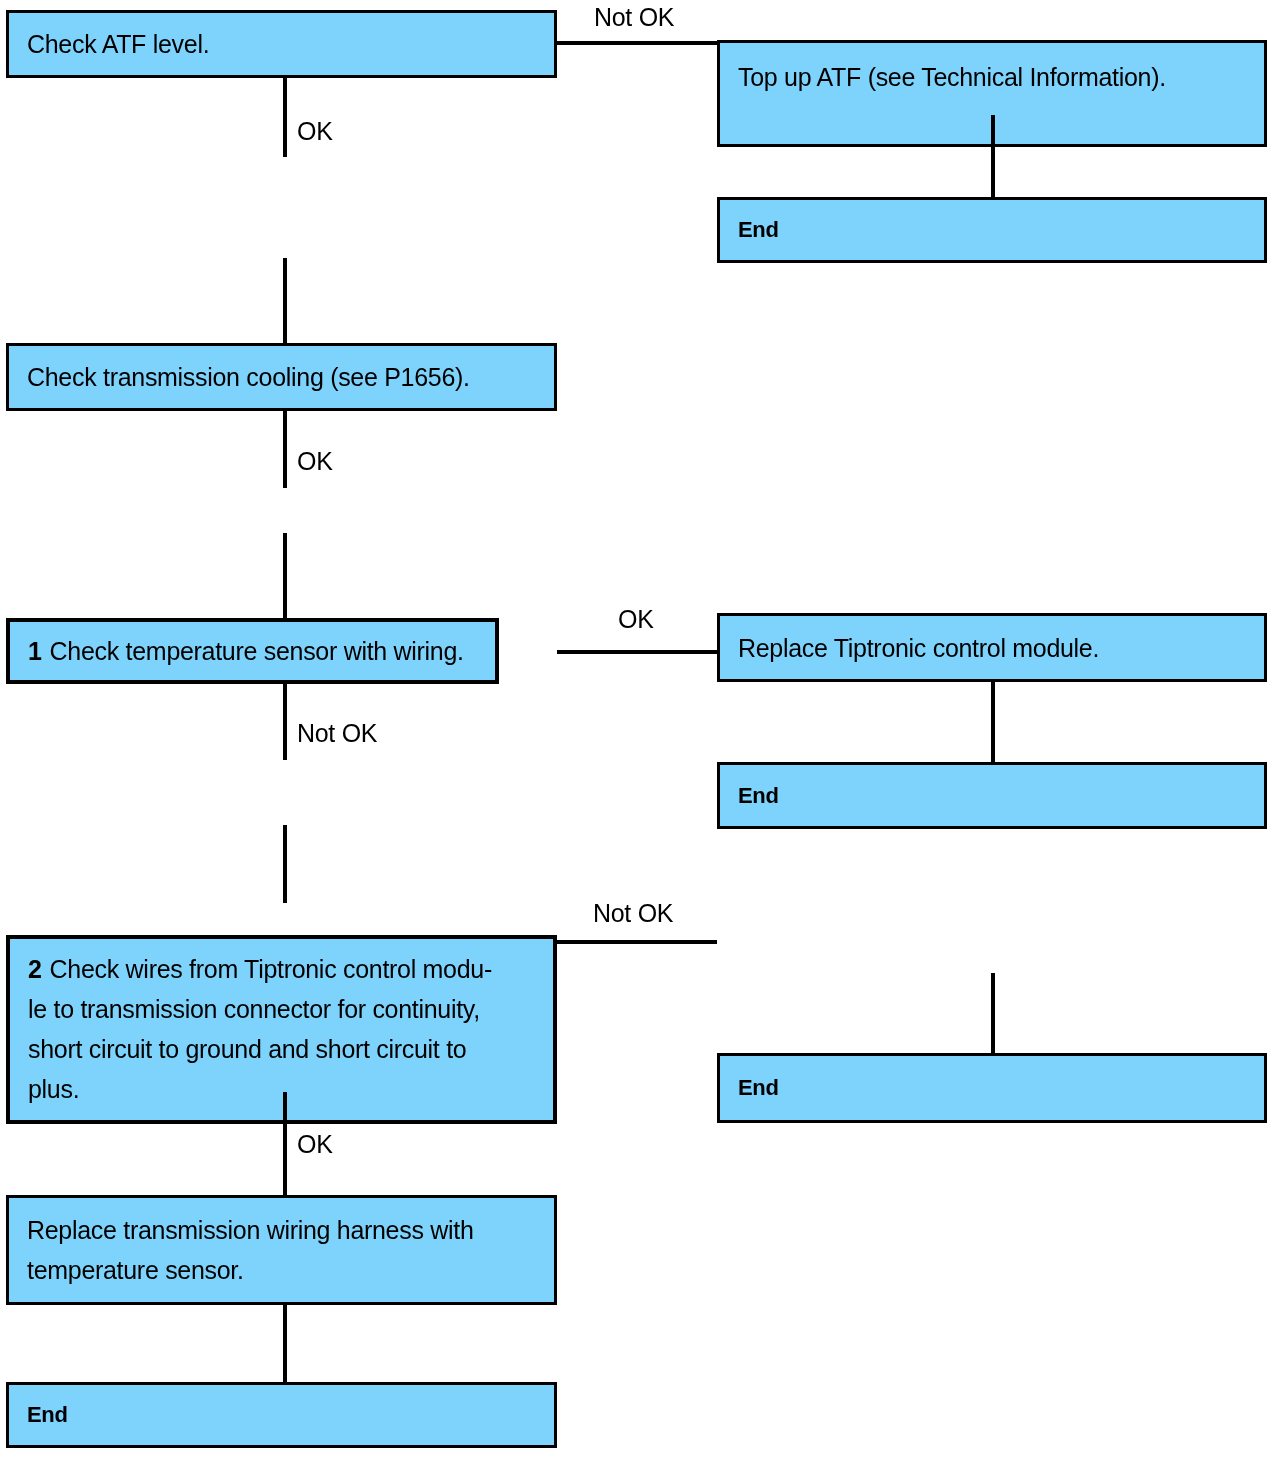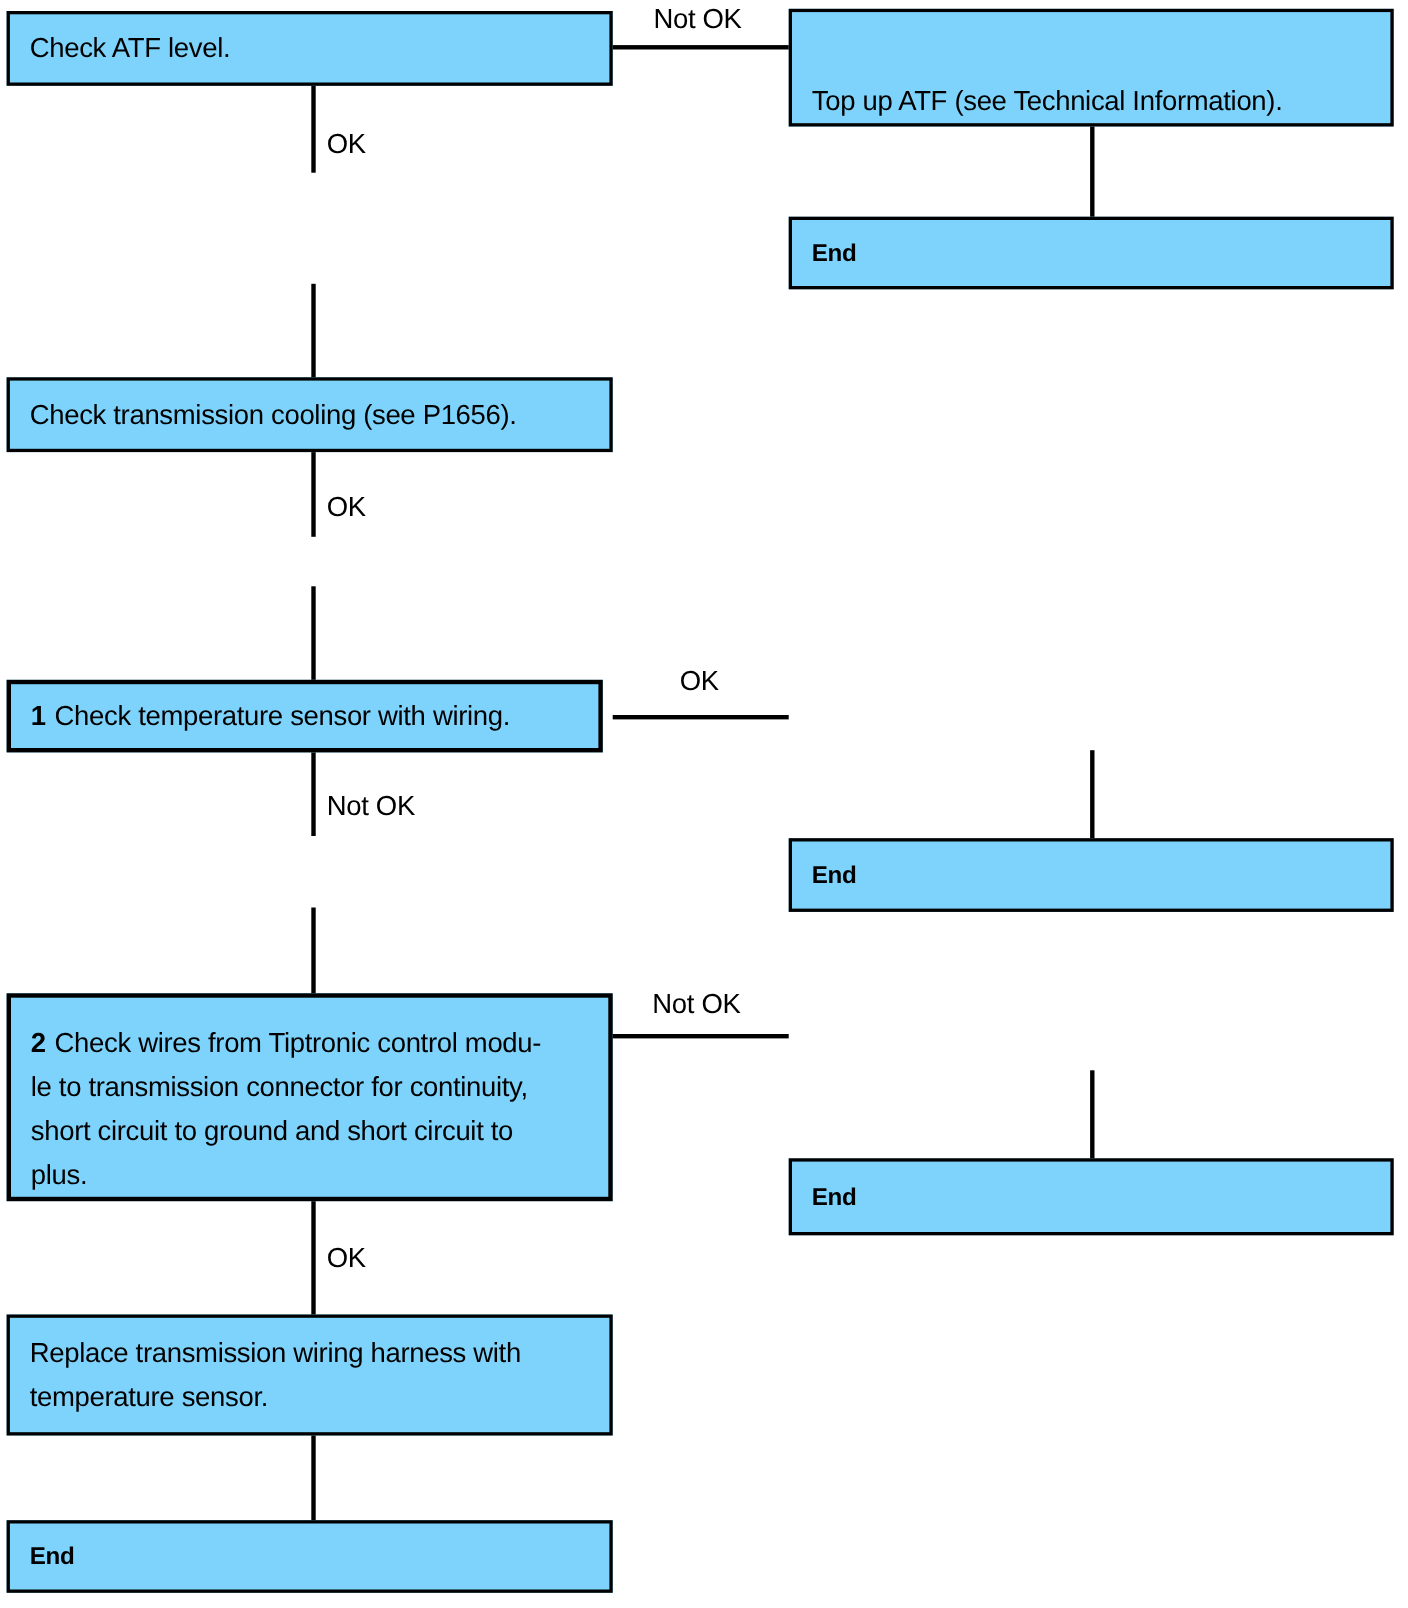--- a/index.html
+++ b/index.html
@@ -18,21 +18,21 @@
     border: 3px solid #000000;
     background: #7dd3fc;
     display: flex;
     align-items: center;
     padding: 0 14px 0 18px;
     font-size: 25px;
     line-height: 40px;
     letter-spacing: -0.3px;
   }
   .box.thick { border-width: 4px; }
-  .box.top-align { align-items: flex-end; }
+  .box.top-align { align-items: flex-start; margin-top: 32px; }
   .box.end-box { font-weight: bold; font-size: 22px; }
   .txt { white-space: pre-line; }
   .num { font-weight: bold; margin-right: 8px; white-space: nowrap; }
   .seg {
     position: absolute;
     background: #000000;
   }
   .edge-label {
     position: absolute;
     font-size: 25px;
@@ -48,21 +48,21 @@
 <div id="canvas" style="background: rgb(255, 255, 255); color: rgb(0, 0, 0);">
 
   <div class="box" style="left: 6px; top: 10px; width: 551px; height: 68px; border-color: rgb(0, 0, 0);">
     <span class="txt">Check ATF level.</span>
   </div>
 
   <div class="box" style="left: 6px; top: 343px; width: 551px; height: 68px; border-color: rgb(0, 0, 0);">
     <span class="txt">Check transmission cooling (see P1656).</span>
   </div>
 
-  <div class="box thick" style="left: 6px; top: 618px; width: 542px; height: 66px; border-color: rgb(0, 0, 0);">
+  <div class="box thick" style="left: 6px; top: 618px; width: 493px; height: 66px; border-color: rgb(0, 0, 0);">
     <span><span class="num">1</span><span class="txt">Check temperature sensor with wiring.</span></span>
   </div>
 
   <div class="box thick top-align" style="left: 6px; top: 903px; width: 551px; height: 189px; padding-top: 10px; border-color: rgb(0, 0, 0);">
     <span><span class="num">2</span><span class="txt">Check wires from Tiptronic control modu-
 le to transmission connector for continuity,
 short circuit to ground and short circuit to
 plus.</span></span>
   </div>
 
@@ -76,20 +76,23 @@
   </div>
 
   <div class="box top-align" style="left: 717px; top: 8px; width: 550px; height: 107px; padding-top: 14px; border-color: rgb(0, 0, 0);">
     <span class="txt">Top up ATF (see Technical Information).</span>
   </div>
 
   <div class="box end-box" style="left: 717px; top: 197px; width: 550px; height: 66px; border-color: rgb(0, 0, 0);">
     <span class="txt">End</span>
   </div>
 
+  <div class="box" style="left: 717px; top: 613px; width: 550px; height: 69px; border-color: rgb(0, 0, 0);">
+    <span class="txt">Replace Tiptronic control module.</span>
+  </div>
 
   <div class="box end-box" style="left: 717px; top: 762px; width: 550px; height: 67px; border-color: rgb(0, 0, 0);">
     <span class="txt">End</span>
   </div>
 
 
   <div class="box end-box" style="left: 717px; top: 1053px; width: 550px; height: 70px; border-color: rgb(0, 0, 0);">
     <span class="txt">End</span>
   </div>
 

